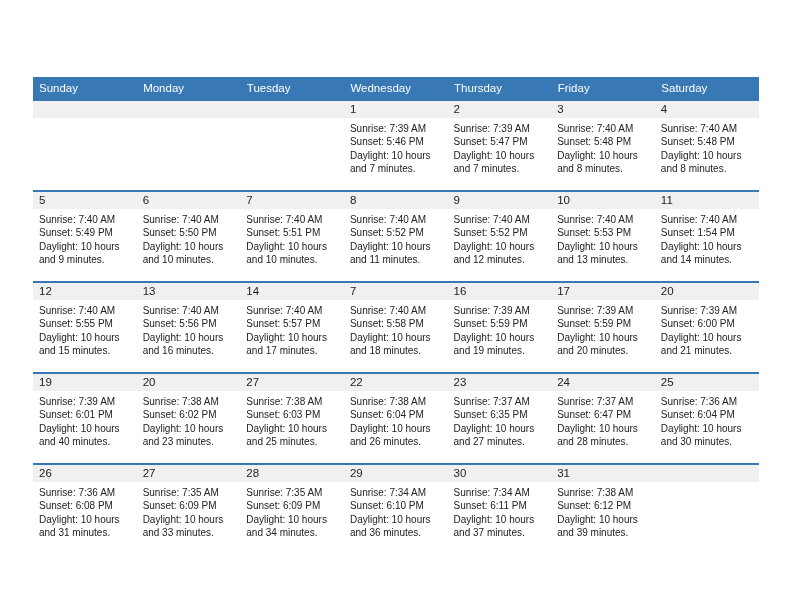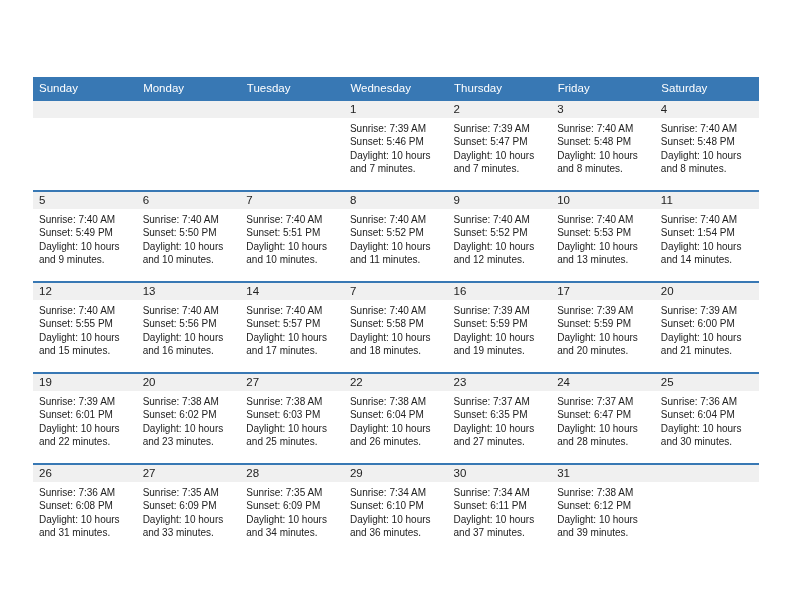--- a/index.html
+++ b/index.html
@@ -381,21 +381,21 @@
           </td>
         </tr>
         <tr class="week-row">
           <td>
             <div class="cell-inner">
               <div class="daynum-band">19</div>
               <div class="cell-body">
                 <div>Sunrise: 7:39 AM</div>
                 <div>Sunset: 6:01 PM</div>
                 <div>Daylight: 10 hours</div>
-                <div>and 22 minutes.</div>
+                <div>and 40 minutes.</div>
               </div>
             </div>
           </td>
           <td>
             <div class="cell-inner">
               <div class="daynum-band">20</div>
               <div class="cell-body">
                 <div>Sunrise: 7:38 AM</div>
                 <div>Sunset: 6:02 PM</div>
                 <div>Daylight: 10 hours</div>

